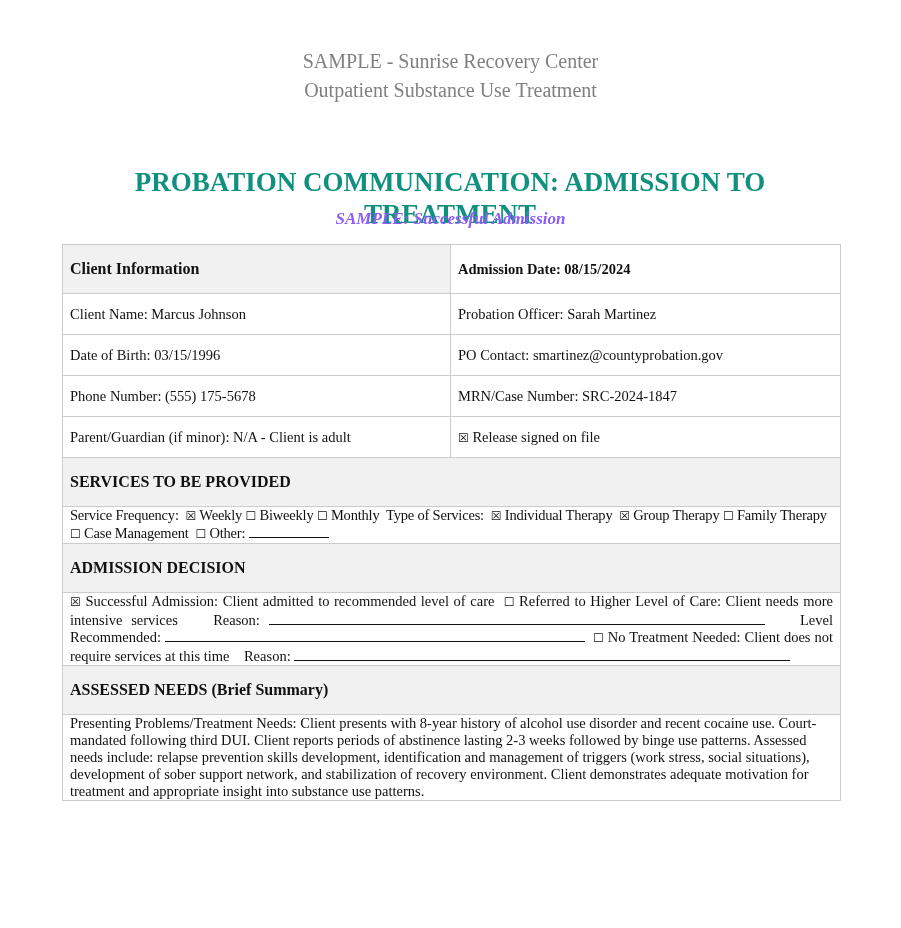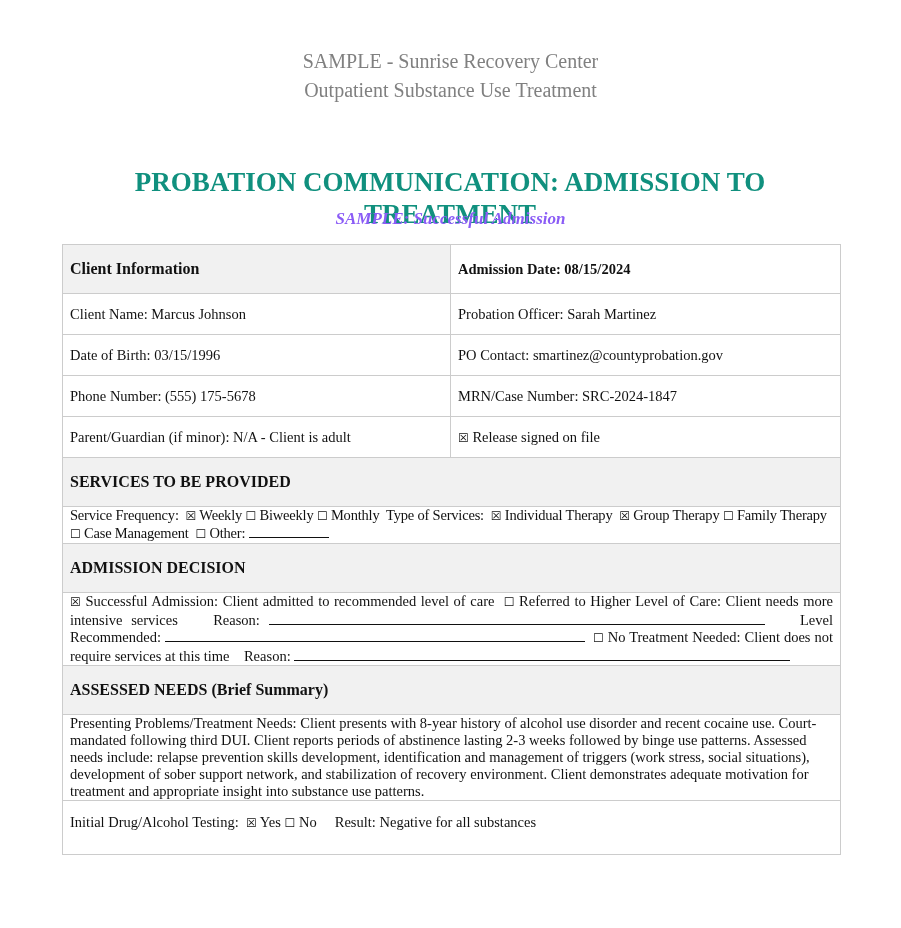--- a/index.html
+++ b/index.html
@@ -122,24 +122,14 @@
       <span class="blank" style="width:496px"></span>
     </td>
   </tr>
 
   <tr>
     <td class="sec" colspan="2">ASSESSED NEEDS (Brief Summary)</td>
   </tr>
   <tr>
     <td class="body" colspan="2">Presenting Problems/Treatment Needs: Client presents with 8-year history of alcohol use disorder and recent cocaine use. Court-mandated following third DUI. Client reports periods of abstinence lasting 2-3 weeks followed by binge use patterns. Assessed needs include: relapse prevention skills development, identification and management of triggers (work stress, social situations), development of sober support network, and stabilization of recovery environment. Client demonstrates adequate motivation for treatment and appropriate insight into substance use patterns.</td>
   </tr>
-  <tr>
-    <td class="cell" colspan="2" style="vertical-align:top; padding-top:13px;">
-      <span>Initial Drug/Alcohol Testing:</span>&nbsp;
-      <span class="cb">☒</span>
-      <span>Yes</span>
-      <span class="cb">☐</span>
-      <span>No</span>&nbsp;&nbsp;&nbsp;&nbsp;
-      <span>Result: Negative for all substances</span>
-    </td>
-  </tr>
 </tbody>
   </table>
 
 </body></html>

